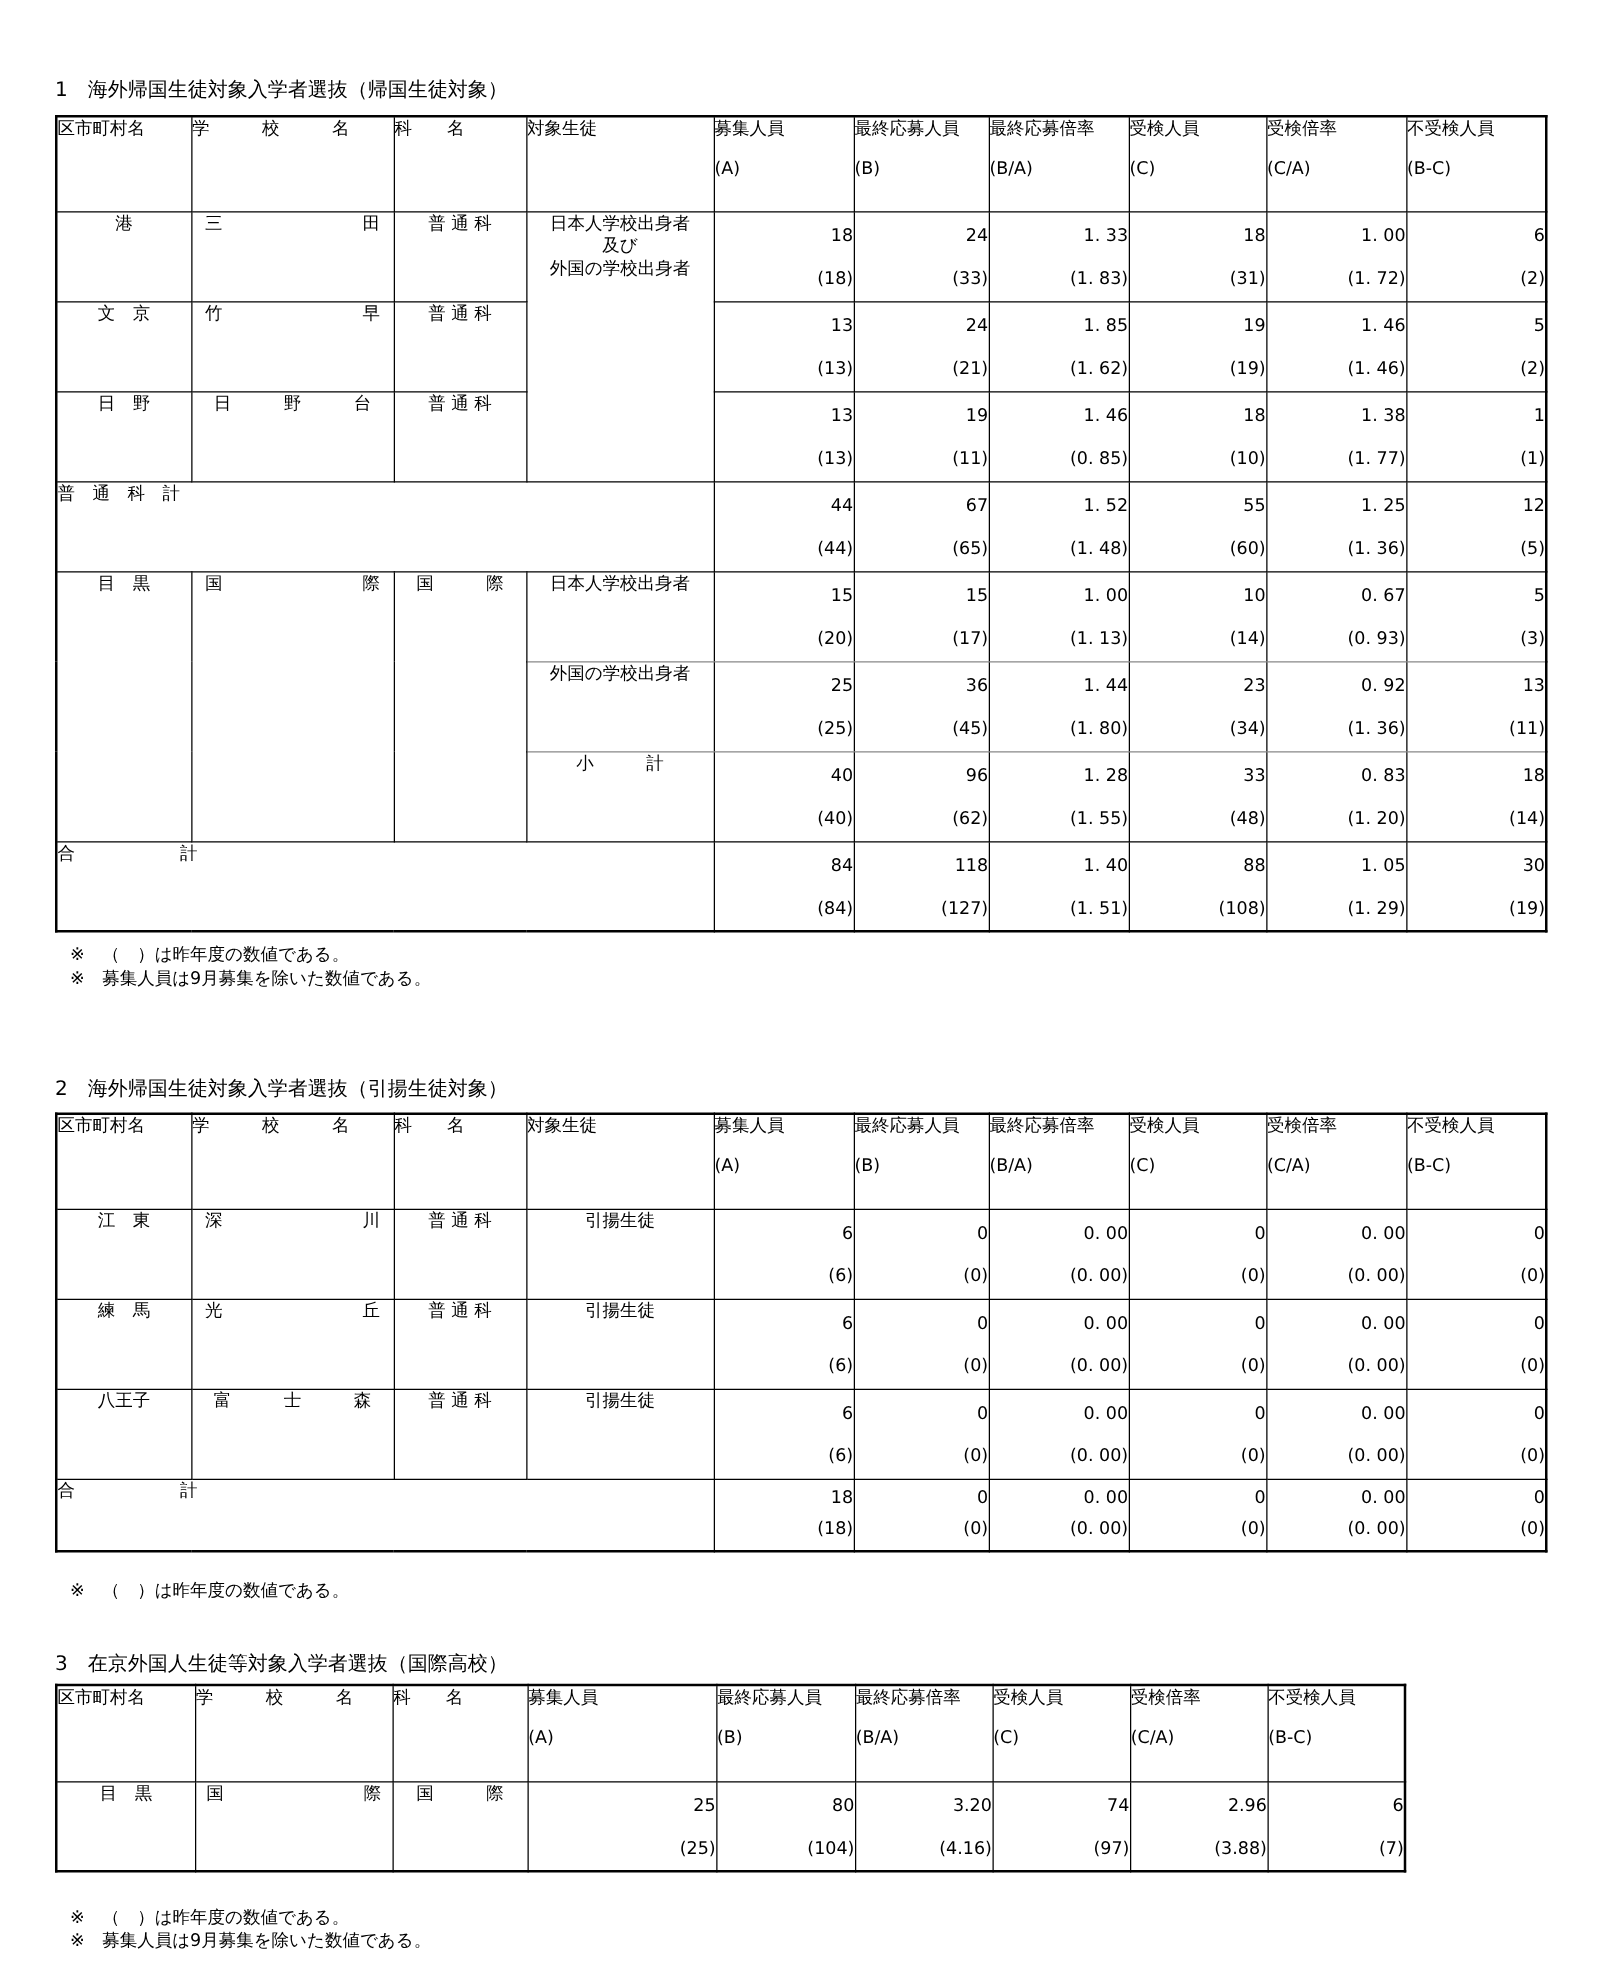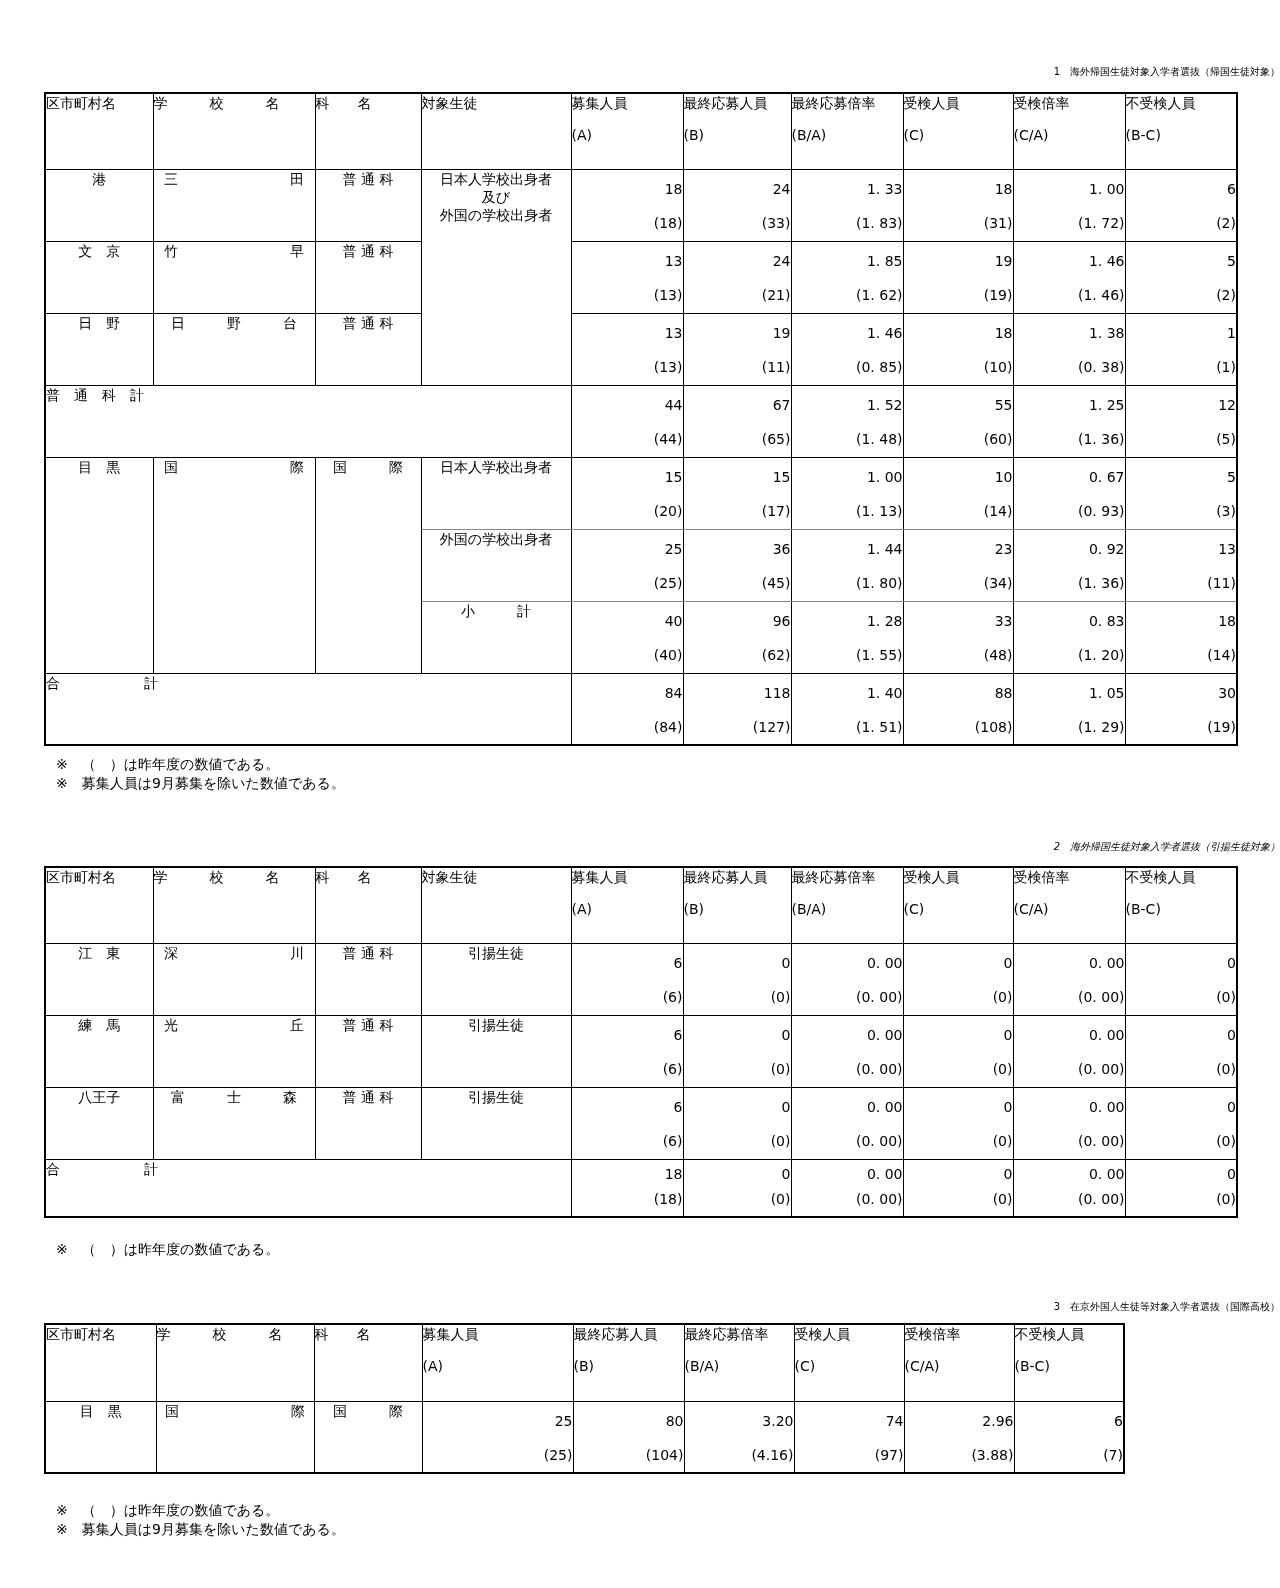--- a/index.html
+++ b/index.html
@@ -1,21 +1,21 @@
 <!DOCTYPE html>
 <html><head>
 <meta charset="utf-8">
 <style>
   html,body{margin:0;padding:0;background:#fff;}
   body{font-family:"DejaVu Sans","Liberation Sans",sans-serif;color:#000;}
   .page{position:relative;width:1280px;height:1588px;background:#fff;overflow:hidden;}
   .content{padding-left:44px;}
-  .sec-title{font-size:10px;line-height:20px;white-space:nowrap;text-align:right;}
+  .sec-title{font-size:16px;line-height:20px;white-space:nowrap;}
   #title1{margin-top:62px;}
-  #title2{margin-top:44px;font-style:italic;}
+  #title2{margin-top:68px;}
   #title3{margin-top:38px;}
   table.t{border-collapse:collapse;table-layout:fixed;border:2px solid #000;}
   table.t td{border:1px solid #000;padding:0;font-size:14px;vertical-align:top;overflow:hidden;line-height:18px;}
   #table1{margin-top:10px;}
   #table2{margin-top:9px;}
   #table3{margin-top:6px;}
   .t1 tr,.t2 tr{height:72px;}
   .t1 tr.hrow,.t2 tr.hrow{height:76px;}
   .t2 tr.short{height:58px;}
   .t3 tr.hrow{height:77px;}
@@ -166,21 +166,21 @@
       <td class="num">
               <div class="cur">1. 46</div>
               <div class="prv">(0. 85)</div>
             </td>
       <td class="num">
               <div class="cur">18</div>
               <div class="prv">(10)</div>
             </td>
       <td class="num">
               <div class="cur">1. 38</div>
-              <div class="prv">(0. 38)</div>
+              <div class="prv">(1. 77)</div>
             </td>
       <td class="num">
               <div class="cur">1</div>
               <div class="prv">(1)</div>
             </td>
     </tr>
     <tr>
       <td class="ctr" colspan="4">普　通　科　計</td>
       <td class="num">
               <div class="cur">44</div>

